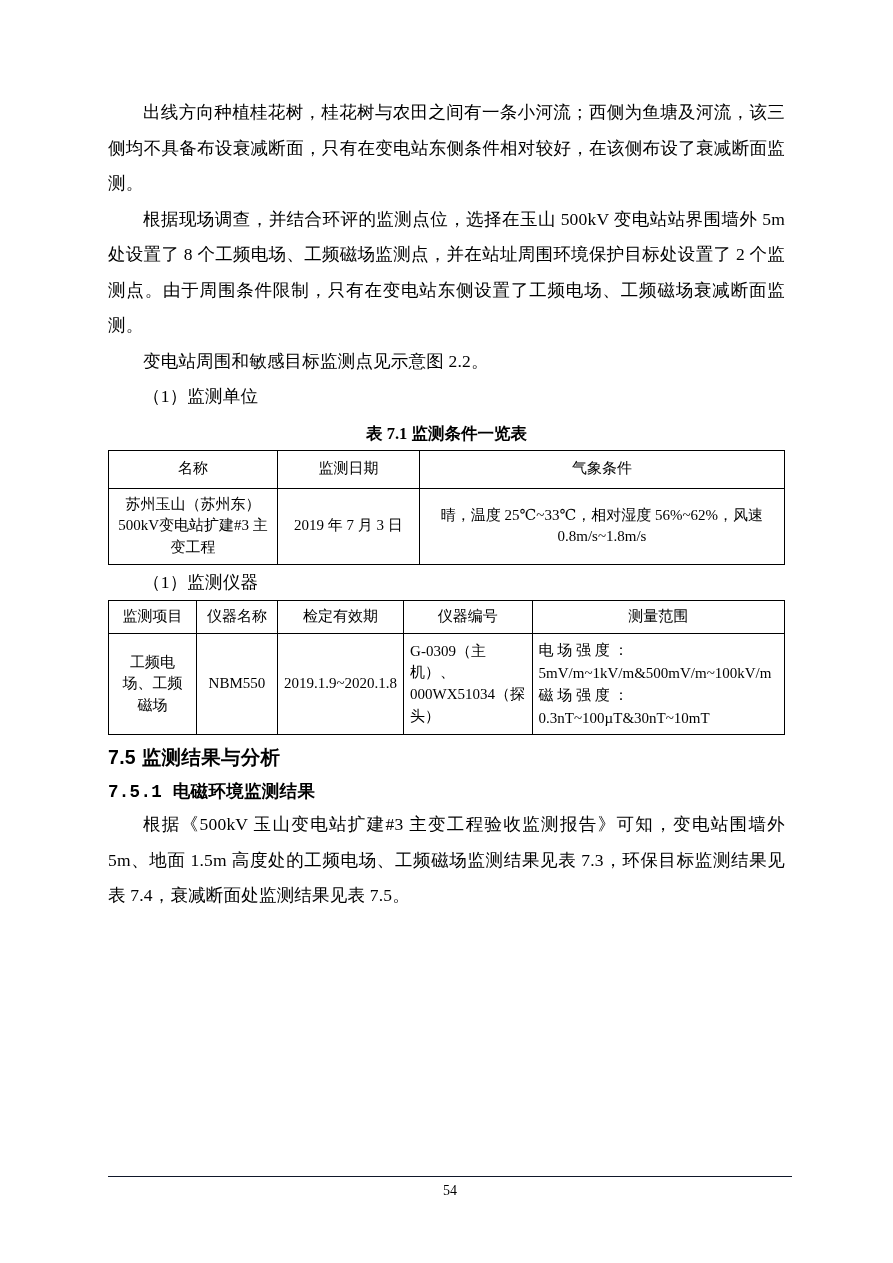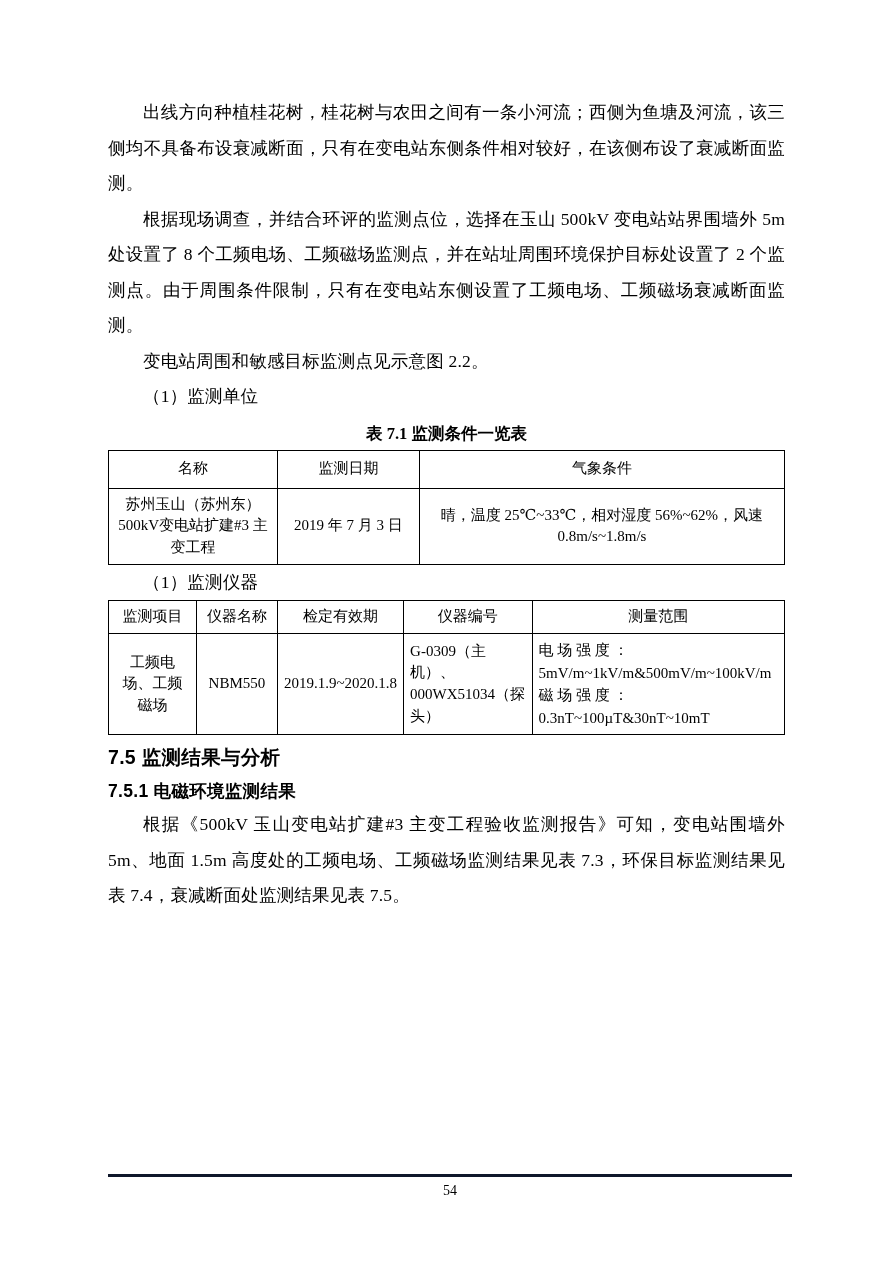--- a/index.html
+++ b/index.html
@@ -33,21 +33,21 @@
     text-indent: 2em;
   }
   .h2 {
     font-family: "Liberation Sans", "DejaVu Sans", sans-serif;
     font-size: 19.5px;
     font-weight: bold;
     margin: 9px 0 4px 0;
     letter-spacing: 0.3px;
   }
   .h3 {
-    font-family: Liberation Sans, sans-serif;
+    font-family: Liberation Mono, monospace;
     font-size: 17.5px;
     font-weight: bold;
     margin: 8px 0 4px 0;
     letter-spacing: 0.3px;
   }
   .tbl-caption {
     text-align: center;
     font-weight: bold;
     font-size: 16.5px;
     margin: 8px 0 5px 0;
@@ -67,21 +67,21 @@
   .c { text-align: center; }
   .l { text-align: left; }
   .tbl1 td { height: 26px; }
   .tbl1 .hdr td { height: 27px; }
   .tbl2 td { font-size: 15px; }
   .footer {
     position: absolute;
     left: 108px;
     right: 101px;
     bottom: 64px;
-    border-top: 3px solid #0f172a;
+    border-top: 1px solid #0f172a;
     padding-top: 6px;
     text-align: center;
     font-size: 14px;
   }
   .range-cell {
     font-size: 14px;
     line-height: 1.5;
     text-align: left;
   }
   .spread {

